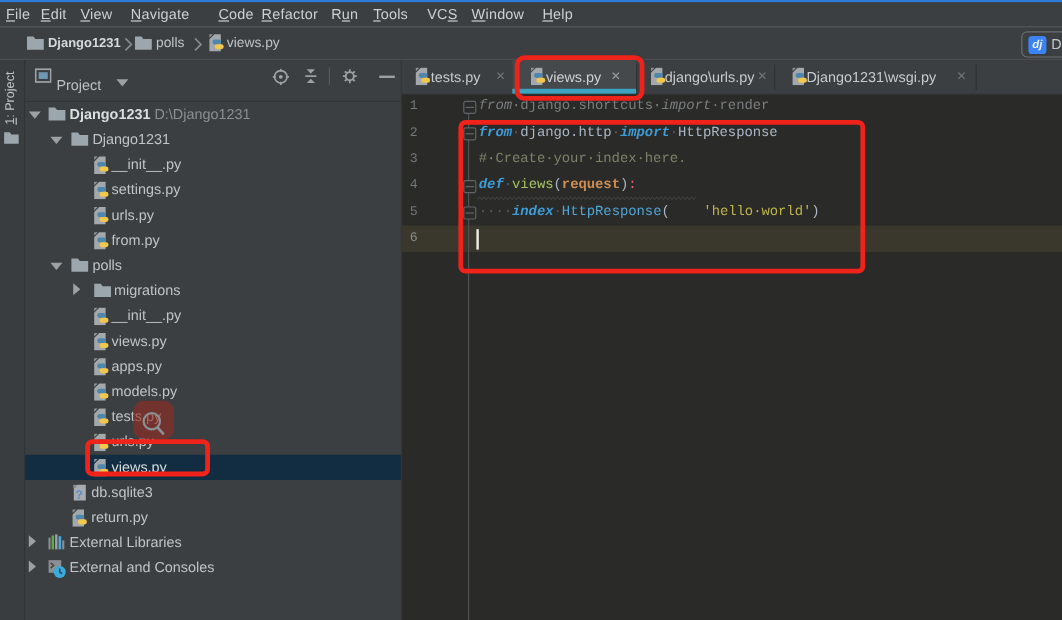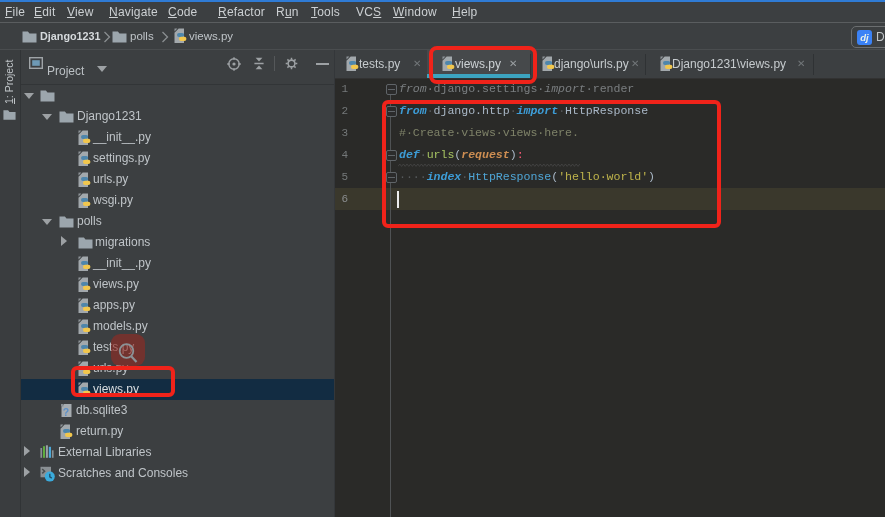--- a/index.html
+++ b/index.html
@@ -42,43 +42,43 @@
   #foldline{position:absolute;left:55px;top:5px;width:1px;height:433px;background:#4F5254;}
   .fmark{position:absolute;left:51px;width:9px;height:9px;border:1px solid #5F6468;border-radius:2px;background:#2B2B2B;}
   .fmark::after{content:"";position:absolute;left:1px;right:1px;top:3.5px;height:1px;background:#5F6468;}
   #code{position:absolute;left:64px;top:-1px;font-family:"Liberation Mono",monospace;font-size:11.6px;
       line-height:22px;white-space:pre;color:#A9B7C6;letter-spacing:-0.04px;}
   .kw{color:#3D9CD6;font-style:italic;font-weight:bold;}
   .gray{color:#7A7E80;}
   .grayi{color:#7A7E80;font-style:italic;}
   .cmt{color:#7E8268;}
   .fn{color:#A5C261;}
-  .par{color:#CE8E52;font-style:italic;font-weight:bold;}
+  .par{color:#CE8E52;font-weight:bold;}
   .col{color:#FF5A78;}
   .call{color:#4FA5D5;}
-  .str{color:#BFB44B;}
+  .str{color:#BFB44B;margin-left:28px;}
   .ws{color:#56595B;}
   #cursor{position:absolute;left:62px;top:112px;width:2px;height:17px;background:#EDEDED;}
   
   .redbox{position:absolute;border:4px solid #F0231A;border-radius:6px;}
   
   #runbtn{left:851px;top:26px;width:44px;height:20px;border:1px solid #6B6E70;border-radius:5px;}
   #djbadge{position:absolute;left:5px;top:2.5px;width:15px;height:15px;background:#3b82f6;border-radius:3px;
       color:#E8F0E8;font-size:9.5px;font-weight:bold;text-align:center;line-height:15px;font-style:italic;}
   #djtxt{position:absolute;left:24px;top:3px;font-size:12px;color:#C2C6C9;}
 </style>
 </head>
 <body>
 <div class="abs" id="topline"></div>
 <div class="abs" id="menubar">
   <span class="mi" style="left:5px"><u>F</u>ile</span>
   <span class="mi" style="left:34px"><u>E</u>dit</span>
   <span class="mi" style="left:67px"><u>V</u>iew</span>
   <span class="mi" style="left:109px"><u>N</u>avigate</span>
-  <span class="mi" style="left:168px"><u>C</u>ode</span>
+  <span class="mi" style="left:182px"><u>C</u>ode</span>
   <span class="mi" style="left:218px"><u>R</u>efactor</span>
   <span class="mi" style="left:276px">R<u>u</u>n</span>
   <span class="mi" style="left:311px"><u>T</u>ools</span>
   <span class="mi" style="left:356px">VC<u>S</u></span>
   <span class="mi" style="left:393px"><u>W</u>indow</span>
   <span class="mi" style="left:452px"><u>H</u>elp</span>
 </div>
 <div class="abs" id="crumbbar">
   <span class="crumbtxt" style="left:40px;font-weight:bold;font-size:10.8px;color:#D6DADD">Django1231</span>
   <svg class="abs" style="left:103px;top:8px" width="8" height="12">
@@ -95,20 +95,21 @@
 <div class="abs" id="panel">
   <div id="panelhead"></div>
   <div id="paneltitle">Project</div>
     <div style="position:absolute;left:76px;top:9px;width:0;height:0;border-left:5px solid transparent;border-right:5px solid transparent;border-top:6px solid #9DA1A4"></div>
   <div id="treebox">
     <div class="row" style="top:27.5px">
         <div class="arrowD" style="left:3px"></div>
         <span class="icon" style="left:19px"><svg width="15" height="13" viewBox="0 0 15 13">
             <path d="M0.5 1.5h5.4l1.6 2.1h7v8.9H0.5z" fill="#9CA6AD"></path>
           </svg></span>
+        <span class="rowtxt" style="left:37px;font-weight:bold;color:#DADFE2">Django1231 <span style="font-weight:normal;color:#8A8E91">D:\Django1231</span></span>
       </div>
     <div class="row" style="top:48.5px">
         <div class="arrowD" style="left:21px"></div>
         <span class="icon" style="left:38px"><svg width="15" height="13" viewBox="0 0 15 13">
             <path d="M0.5 1.5h5.4l1.6 2.1h7v8.9H0.5z" fill="#9CA6AD"></path>
           </svg></span>
         <span class="rowtxt" style="left:56px">Django1231</span>
       </div>
     <div class="row" style="top:69.5px">
         <span class="icon" style="left:56px"><svg width="14" height="15" viewBox="0 0 14 15">
@@ -137,21 +138,21 @@
           </svg></span>
         <span class="rowtxt" style="left:72px">urls.py</span>
       </div>
     <div class="row" style="top:132.5px">
         <span class="icon" style="left:56px"><svg width="14" height="15" viewBox="0 0 14 15">
             <path d="M1.5 0.5H4.4L1.5 3.4z" fill="#8F959A"></path>
             <path d="M5.7 0.5H11V15H1.5V4.7L5.7 0.5z" fill="#A2A8AC"></path>
             <rect x="4" y="4.9" width="7.2" height="4.1" rx="2" fill="#4E86AC"></rect>
             <rect x="6" y="8.8" width="7.4" height="4.2" rx="2" fill="#F2C74D"></rect>
           </svg></span>
-        <span class="rowtxt" style="left:72px">wsgi.py</span>
+        <span class="rowtxt" style="left:72px">from.py</span>
       </div>
     <div class="row" style="top:153.5px">
         <div class="arrowD" style="left:21px"></div>
         <span class="icon" style="left:38px"><svg width="15" height="13" viewBox="0 0 15 13">
             <path d="M0.5 1.5h5.4l1.6 2.1h7v8.9H0.5z" fill="#9CA6AD"></path>
           </svg></span>
         <span class="rowtxt" style="left:56px">polls</span>
       </div>
     <div class="row" style="top:174.5px">
         <div class="arrowR" style="left:40px"></div>
@@ -252,21 +253,21 @@
         <span class="rowtxt" style="left:37px">External Libraries</span>
       </div>
     <div class="row" style="top:405.5px">
         <div class="arrowR" style="left:3px"></div>
         <span class="icon" style="left:19px"><svg width="16" height="16" viewBox="0 0 16 16">
             <rect x="0.5" y="0.8" width="10.5" height="10.5" fill="#8A9094"></rect>
             <path d="M2.2 3l2.4 2.2-2.4 2.2" fill="none" stroke="#4A4E50" stroke-width="1.5"></path>
             <circle cx="9.8" cy="10.6" r="5" fill="#3BABDC"></circle>
             <path d="M9.8 7.8v3l2 1.3" fill="none" stroke="#20506A" stroke-width="1.4"></path>
           </svg></span>
-        <span class="rowtxt" style="left:37px">Scratches and Consoles</span>
+        <span class="rowtxt" style="left:37px">External and Consoles</span>
       </div>
   </div>
 </div>
 <div class="abs" id="tabbar">
   <span class="icon" style="left:10px;top:6px"><svg width="14" height="15" viewBox="0 0 14 15">
         <path d="M1.5 0.5H4.4L1.5 3.4z" fill="#8F959A"></path>
         <path d="M5.7 0.5H11V15H1.5V4.7L5.7 0.5z" fill="#A2A8AC"></path>
         <rect x="4" y="4.9" width="7.2" height="4.1" rx="2" fill="#4E86AC"></rect>
         <rect x="6" y="8.8" width="7.4" height="4.2" rx="2" fill="#F2C74D"></rect>
       </svg></span>
@@ -292,41 +293,41 @@
       </svg></span>
     <span class="tabtxt" style="left:219px">django\urls.py</span>
     <span class="tabx" style="left:296px">✕</span>
   <div class="tabsep" style="left:310px"></div>
   <span class="icon" style="left:324px;top:6px"><svg width="14" height="15" viewBox="0 0 14 15">
         <path d="M1.5 0.5H4.4L1.5 3.4z" fill="#8F959A"></path>
         <path d="M5.7 0.5H11V15H1.5V4.7L5.7 0.5z" fill="#A2A8AC"></path>
         <rect x="4" y="4.9" width="7.2" height="4.1" rx="2" fill="#4E86AC"></rect>
         <rect x="6" y="8.8" width="7.4" height="4.2" rx="2" fill="#F2C74D"></rect>
       </svg></span>
-    <span class="tabtxt" style="left:337px">Django1231\views.py</span>
+    <span class="tabtxt" style="left:337px">Django1231\wsgi.py</span>
     <span class="tabx" style="left:462px">✕</span>
   <div class="tabsep" style="left:478px"></div>
 </div>
 <div class="abs" id="editor">
   <div id="caretline"></div>
   <div class="lnum" style="top:-1px">1</div>
   <div class="lnum" style="top:21px">2</div>
   <div class="lnum" style="top:43px">3</div>
   <div class="lnum" style="top:65px">4</div>
   <div class="lnum" style="top:87px">5</div>
   <div class="lnum" style="top:109px;color:#8A8D8F">6</div>
   <div id="foldline"></div>
   <div class="fmark" style="top:5px"></div>
   <div class="fmark" style="top:27px"></div>
   <div class="fmark" style="top:71px"></div>
   <div class="fmark" style="top:93px"></div>
-  <div id="code"><span class="grayi">from</span><span class="gray">·django.settings·</span><span class="grayi">import</span><span class="gray">·render</span>
+  <div id="code"><span class="grayi">from</span><span class="gray">·django.shortcuts·</span><span class="grayi">import</span><span class="gray">·render</span>
 <span class="kw">from</span><span class="ws">·</span>django.http<span class="ws">·</span><span class="kw">import</span><span class="ws">·</span>HttpResponse
-<span class="cmt">#·Create·views·views·here.</span>
-<span class="kw">def</span><span class="ws">·</span><span class="fn">urls</span>(<span class="par">request</span>)<span class="col">:</span>
+<span class="cmt">#·Create·your·index·here.</span>
+<span class="kw">def</span><span class="ws">·</span><span class="fn">views</span>(<span class="par">request</span>)<span class="col">:</span>
 <span class="ws">····</span><span class="kw">index</span><span class="ws">·</span><span class="call">HttpResponse</span>(<span class="str">'hello·world'</span>)
 </div>
   <svg style="position:absolute;left:63px;top:83px" width="184" height="6">
       <path d="M0.0 4.4 L1.8 2.0 L3.6 4.4 L5.4 2.0 L7.2 4.4 L9.0 2.0 L10.8 4.4 L12.6 2.0 L14.4 4.4 L16.2 2.0 L18.0 4.4 L19.8 2.0 L21.6 4.4 L23.4 2.0 L25.2 4.4 L27.0 2.0 L28.8 4.4 L30.6 2.0 L32.4 4.4 L34.2 2.0 L36.0 4.4 L37.8 2.0 L39.6 4.4 L41.4 2.0 L43.2 4.4 L45.0 2.0 L46.8 4.4 L48.6 2.0 L50.4 4.4 L52.2 2.0 L54.0 4.4 L55.8 2.0 L57.6 4.4 L59.4 2.0 L61.2 4.4 L63.0 2.0 L64.8 4.4 L66.6 2.0 L68.4 4.4 L70.2 2.0 L72.0 4.4 L73.8 2.0 L75.6 4.4 L77.4 2.0 L79.2 4.4 L81.0 2.0 L82.8 4.4 L84.6 2.0 L86.4 4.4 L88.2 2.0 L90.0 4.4 L91.8 2.0 L93.6 4.4 L95.4 2.0 L97.2 4.4 L99.0 2.0 L100.8 4.4 L102.6 2.0 L104.4 4.4 L106.2 2.0 L108.0 4.4 L109.8 2.0 L111.6 4.4 L113.4 2.0 L115.2 4.4 L117.0 2.0 L118.8 4.4 L120.6 2.0 L122.4 4.4 L124.2 2.0 L126.0 4.4 L127.8 2.0 L129.6 4.4 L131.4 2.0 L133.2 4.4 L135.0 2.0 L136.8 4.4 L138.6 2.0 L140.4 4.4 L142.2 2.0 L144.0 4.4 L145.8 2.0 L147.6 4.4 L149.4 2.0 L151.2 4.4 L153.0 2.0 L154.8 4.4 L156.6 2.0 L158.4 4.4 L160.2 2.0 L162.0 4.4 L163.8 2.0 L165.6 4.4 L167.4 2.0 L169.2 4.4 L171.0 2.0 L172.8 4.4 L174.6 2.0 L176.4 4.4 L178.2 2.0 L180.0 4.4 L181.8 2.0" fill="none" stroke="#4B4B4B" stroke-width="0.8" opacity="0.85"></path>
     </svg>
   <div id="cursor"></div>
 </div>
 <div class="abs" id="runbtn">
     <div id="djbadge">dj</div>
     <div id="djtxt">D</div>

